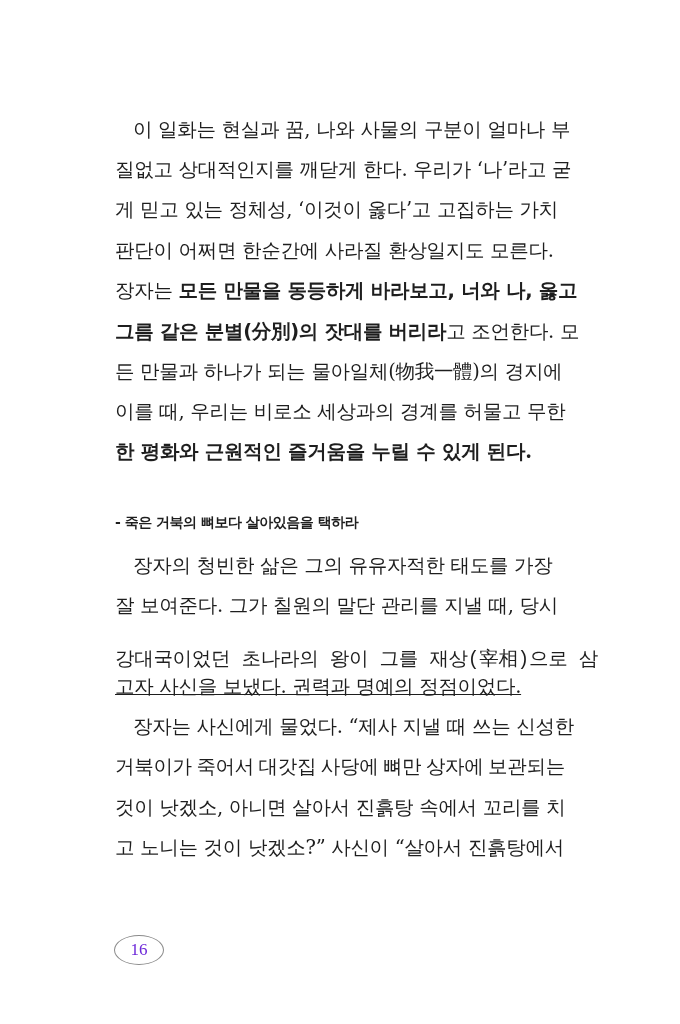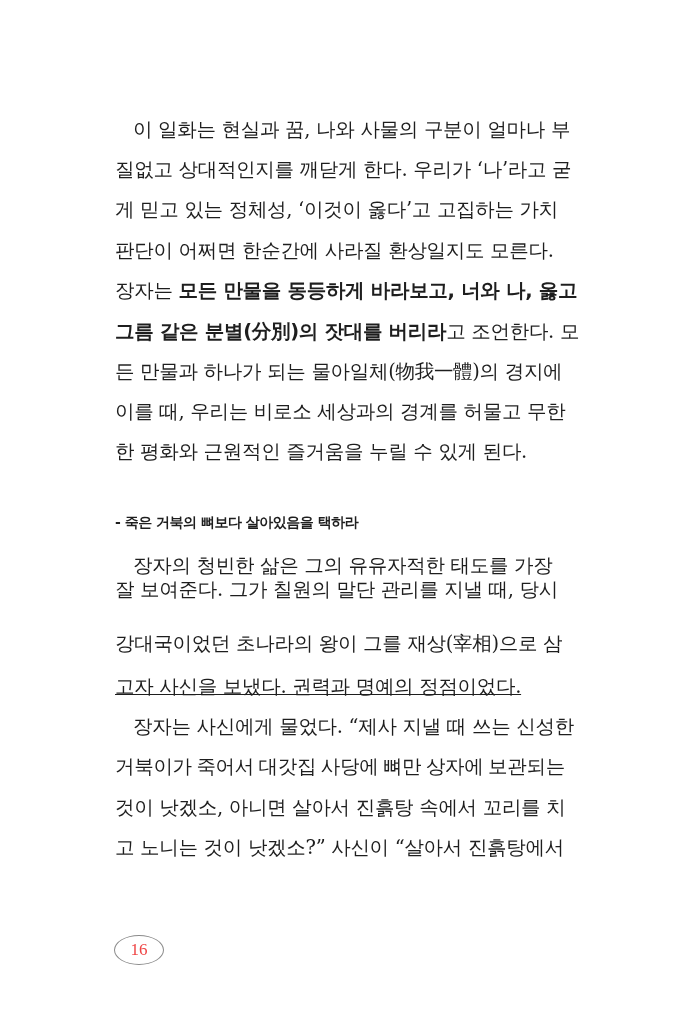--- a/index.html
+++ b/index.html
@@ -60,43 +60,43 @@
       top: 935px;
       width: 48px;
       height: 28px;
       border: 1px solid #8a8a8a;
       border-radius: 50%;
       display: flex;
       align-items: center;
       justify-content: center;
       font-family: "Liberation Serif", "DejaVu Serif", serif;
       font-size: 17px;
-      color: #ef4444;
+      color: #6d28d9;
     }
   </style>
 </head>
 <body>
 
 <div class="page">
 
   <div class="line" style="top:116px;"><span class="indent"></span><span>이 일화는 현실과 꿈, 나와 사물의 구분이 얼마나 부</span></div>
   <div class="line" style="top:156px;">질없고 상대적인지를 깨닫게 한다. 우리가 ‘나’라고 굳</div>
   <div class="line" style="top:196px;">게 믿고 있는 정체성, ‘이것이 옳다’고 고집하는 가치</div>
   <div class="line" style="top:237px;">판단이 어쩌면 한순간에 사라질 환상일지도 모른다.</div>
   <div class="line" style="top:277px;"><span>장자는 </span><span class="bold">모든 만물을 동등하게 바라보고, 너와 나, 옳고</span></div>
   <div class="line" style="top:318px;"><span class="bold">그름 같은 분별(分別)의 잣대를 버리라</span><span>고 조언한다. 모</span></div>
   <div class="line" style="top:358px;">든 만물과 하나가 되는 물아일체(物我一體)의 경지에</div>
   <div class="line" style="top:398px;">이를 때, 우리는 비로소 세상과의 경계를 허물고 무한</div>
-  <div class="line last" style="top:438px;">한 평화와 근원적인 즐거움을 누릴 수 있게 된다.</div>
+  <div class="line last" style="top:438px;font-weight:bold;">한 평화와 근원적인 즐거움을 누릴 수 있게 된다.</div>
 
   <div class="heading" style="top:508px;">- 죽은 거북의 뼈보다 살아있음을 택하라</div>
 
   <div class="line" style="top:552px;"><span class="indent"></span><span>장자의 청빈한 삶은 그의 유유자적한 태도를 가장</span></div>
-  <div class="line" style="top:576px;">잘 보여준다. 그가 칠원의 말단 관리를 지낼 때, 당시</div>
-  <div class="line" style="top:630px;">강대국이었던 초나라의 왕이 그를 재상(宰相)으로 삼</div>
+  <div class="line" style="top:592px;">잘 보여준다. 그가 칠원의 말단 관리를 지낼 때, 당시</div>
+  <div class="line" style="top:646px;font-family:Liberation Mono, monospace;">강대국이었던 초나라의 왕이 그를 재상(宰相)으로 삼</div>
   <div class="line last" style="top:673px;text-decoration:underline;">고자 사신을 보냈다. 권력과 명예의 정점이었다.</div>
 
   <div class="line" style="top:713px;"><span class="indent"></span><span>장자는 사신에게 물었다. “제사 지낼 때 쓰는 신성한</span></div>
   <div class="line" style="top:753px;font-family:Liberation Serif, serif;">거북이가 죽어서 대갓집 사당에 뼈만 상자에 보관되는</div>
   <div class="line" style="top:834px;">고 노니는 것이 낫겠소?” 사신이 “살아서 진흙탕에서</div>
   <div class="line" style="top:794px;">것이 낫겠소, 아니면 살아서 진흙탕 속에서 꼬리를 치</div>
 </div>
 
 <div class="page-number">
   <span>16</span>

